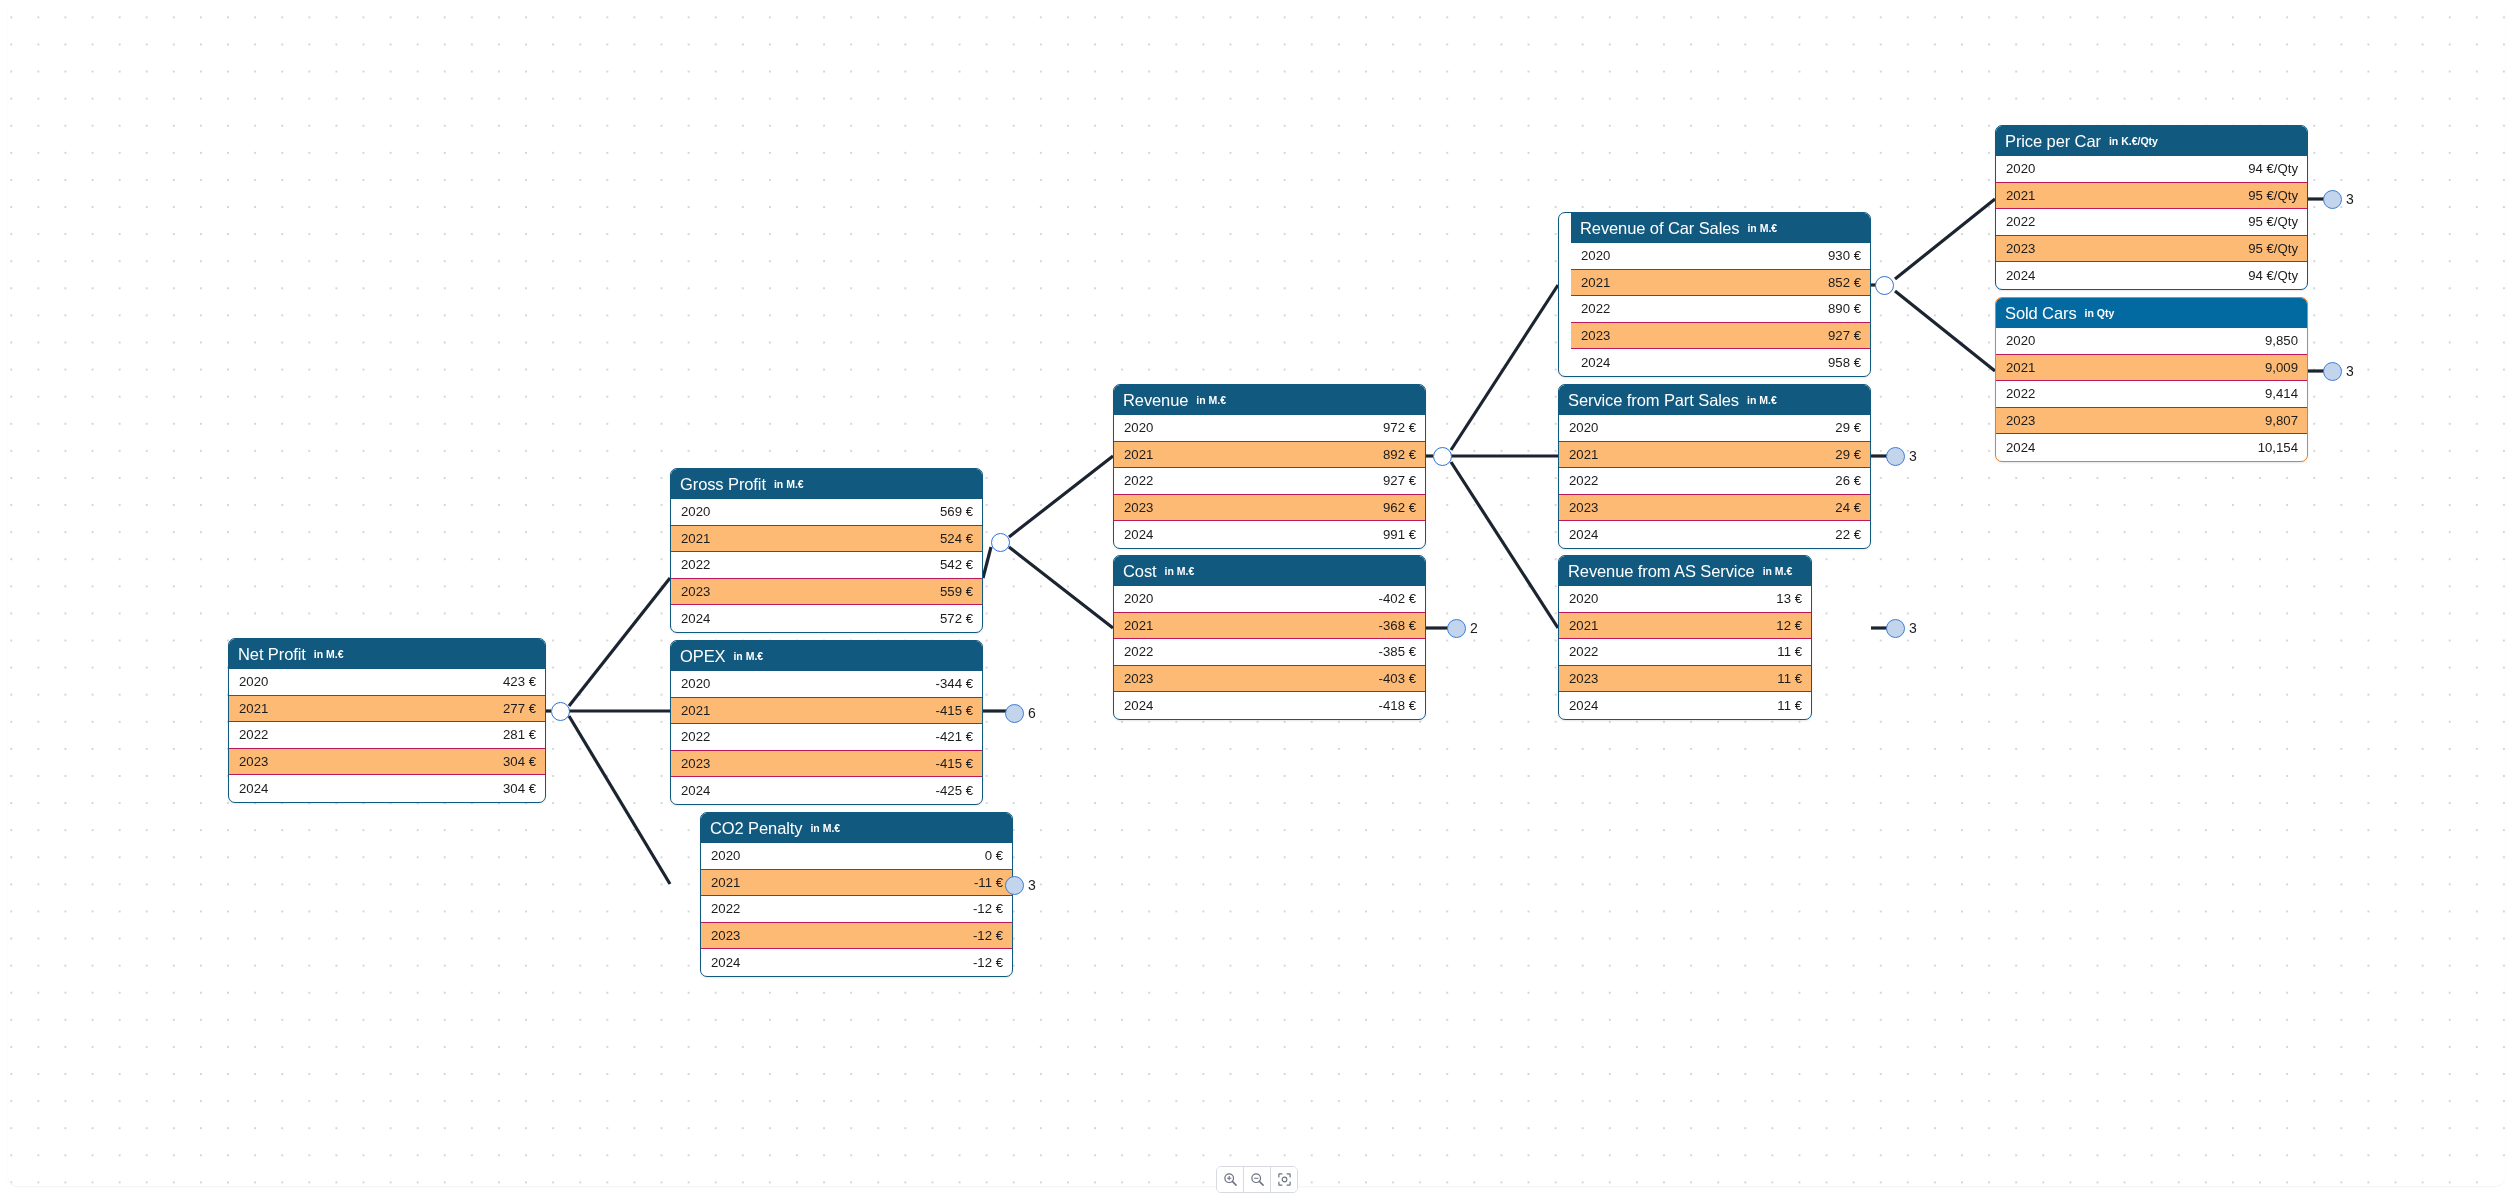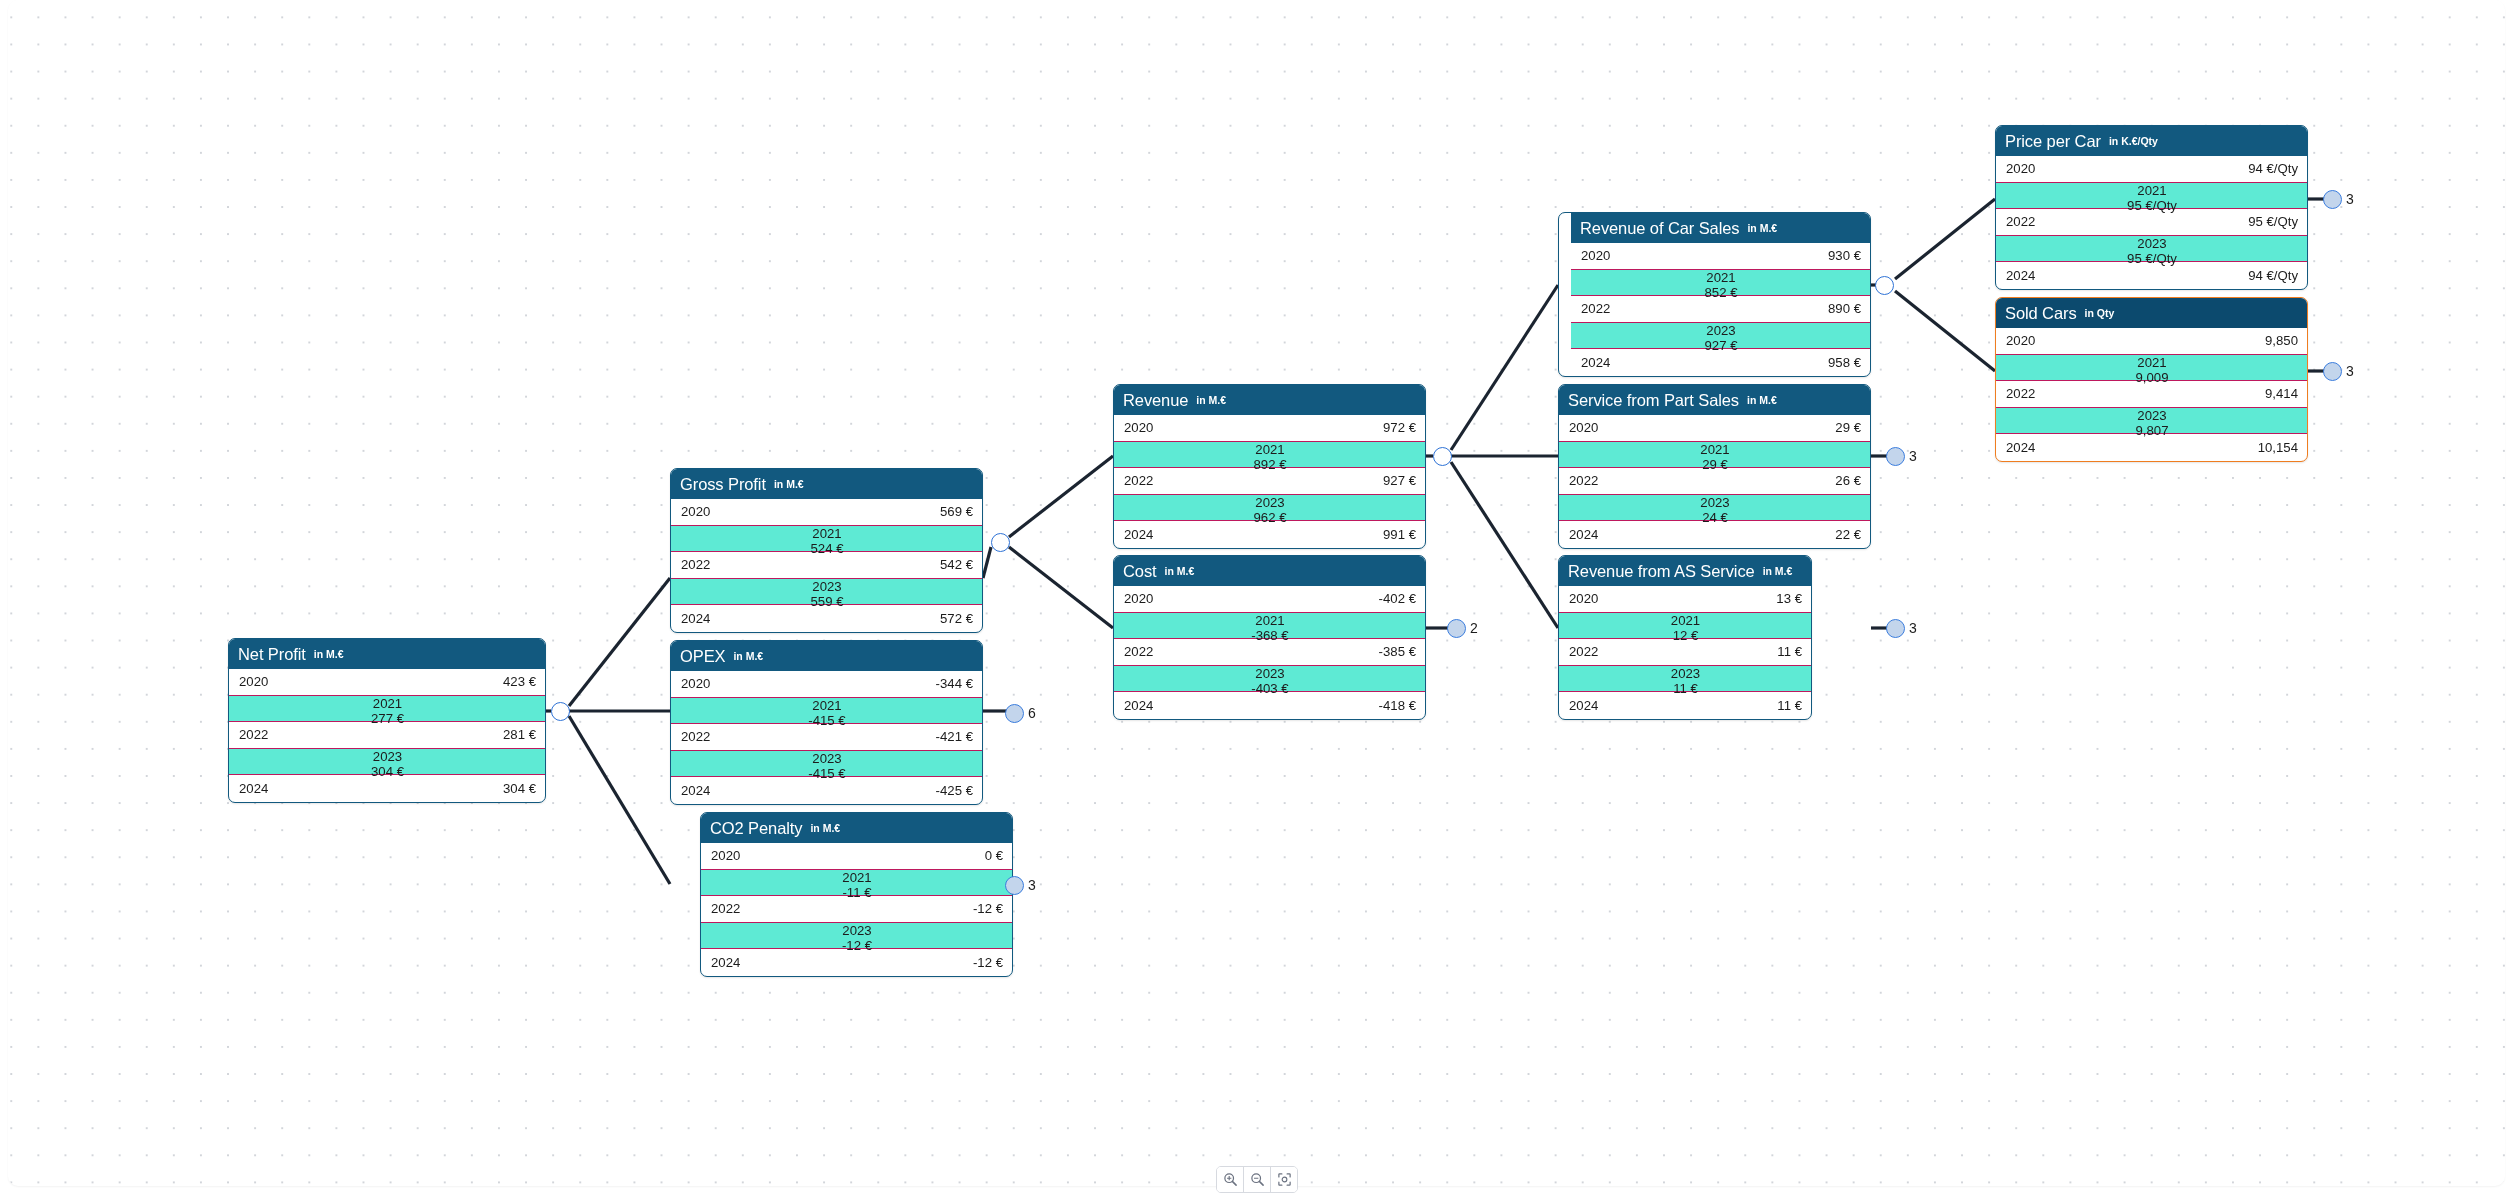--- a/index.html
+++ b/index.html
@@ -68,21 +68,21 @@
   .card-header {
     background: #12597f;
     color: #ffffff;
     height: 30px;
     display: flex;
     align-items: flex-end;
     padding: 0 9px;
     box-sizing: border-box;
     white-space: nowrap;
   }
-  .card.orange .card-header { background: #0c4a6e; }
+  .card.orange .card-header { background: #0369a1; }
 
   .card-title {
     font-size: 16.5px;
     font-weight: 400;
     letter-spacing: -0.1px;
     line-height: 30px;
   }
   .card-unit {
     font-size: 10.5px;
     font-weight: 700;
@@ -95,21 +95,21 @@
     justify-content: space-between;
     align-items: center;
     height: 26.6px;
     padding: 0 9px 0 10px;
     box-sizing: border-box;
     font-size: 13.2px;
     color: #1c1c1c;
     border-bottom: 1px solid #be185d;
   }
   .card-row:last-child { border-bottom: none; }
-  .card-row.alt { background: #5eead4; flex-direction: column; }
+  .card-row.alt { background: #fdba74; }
   .row-label { color: #1c1c1c; }
   .row-value { color: #1c1c1c; text-align: right; }
 
   
   .junction {
     position: absolute;
     width: 19px;
     height: 19px;
     border-radius: 50%;
     background: #ffffff;

